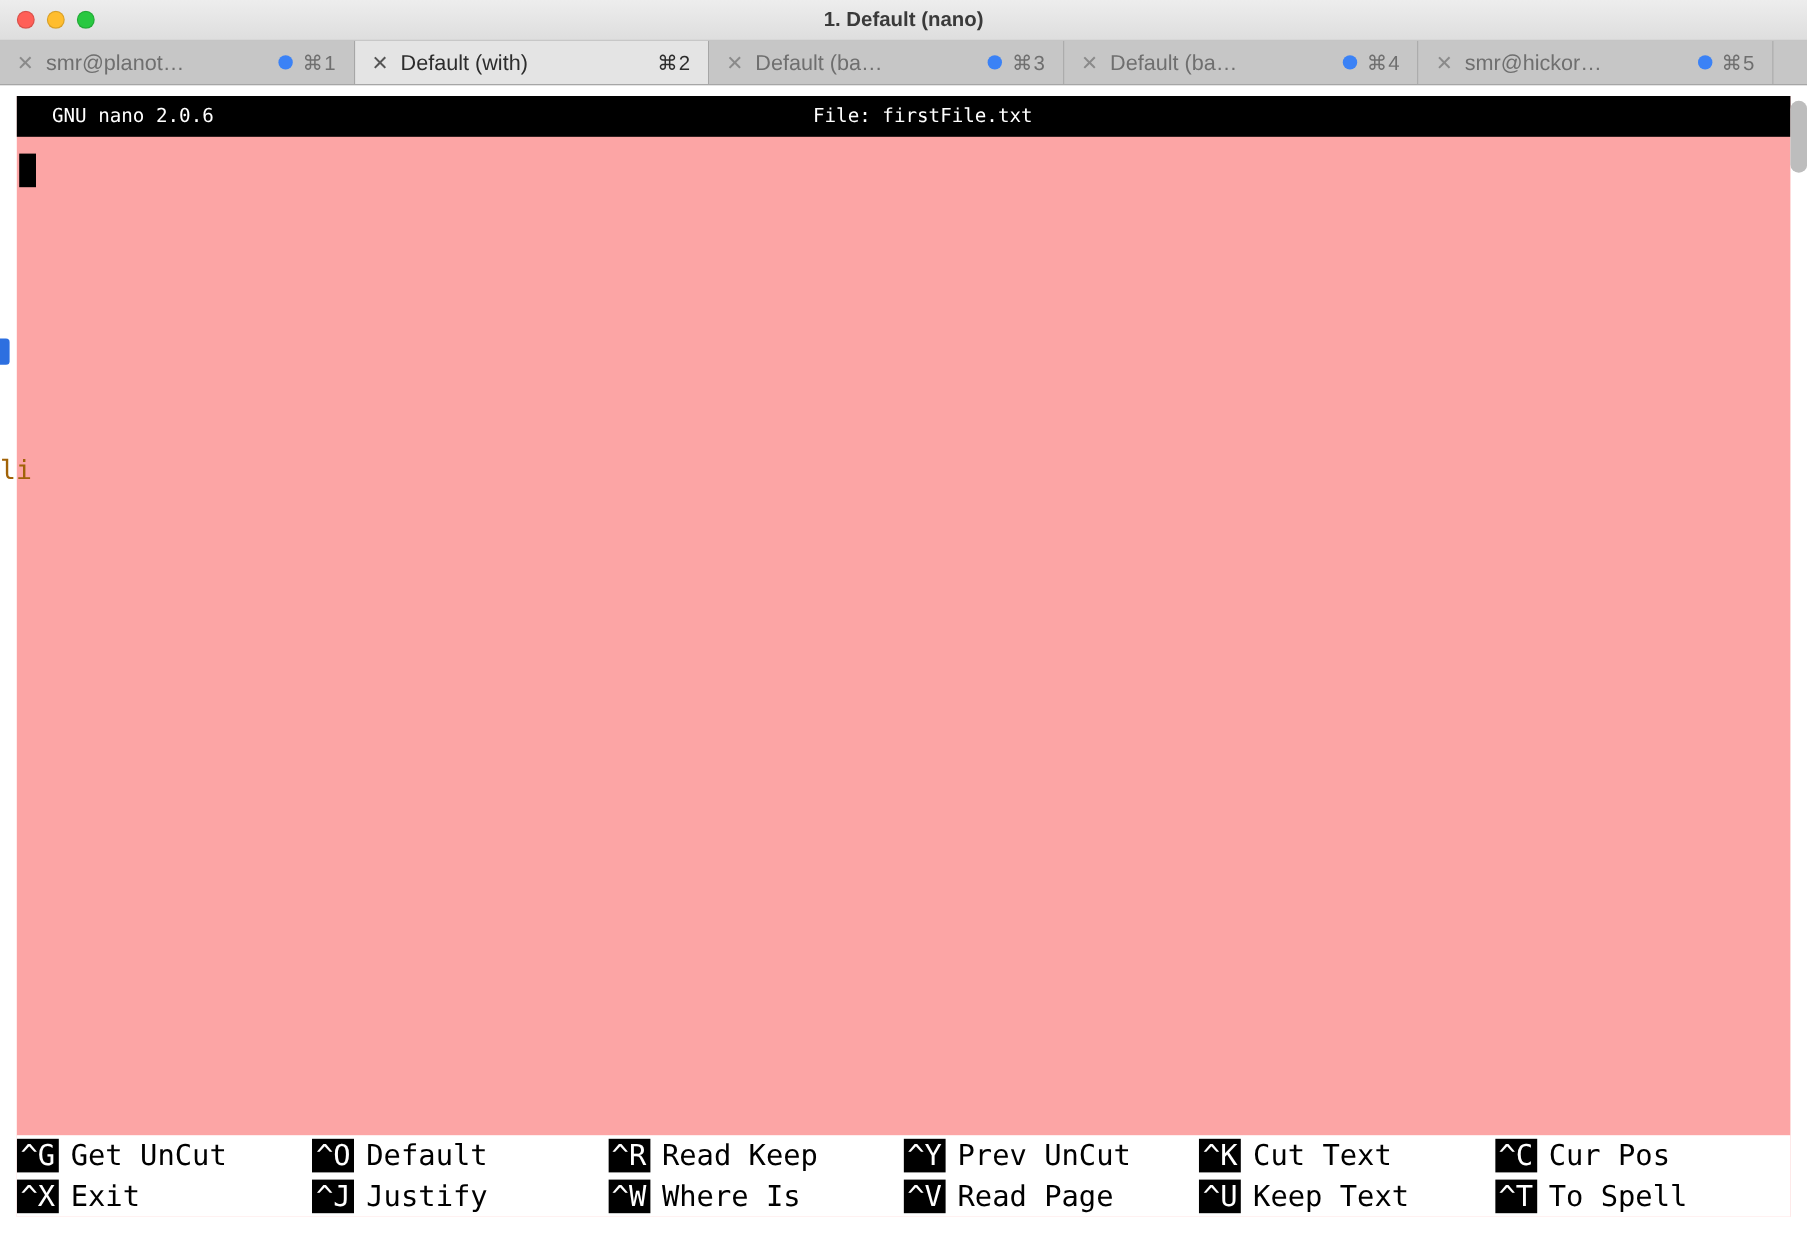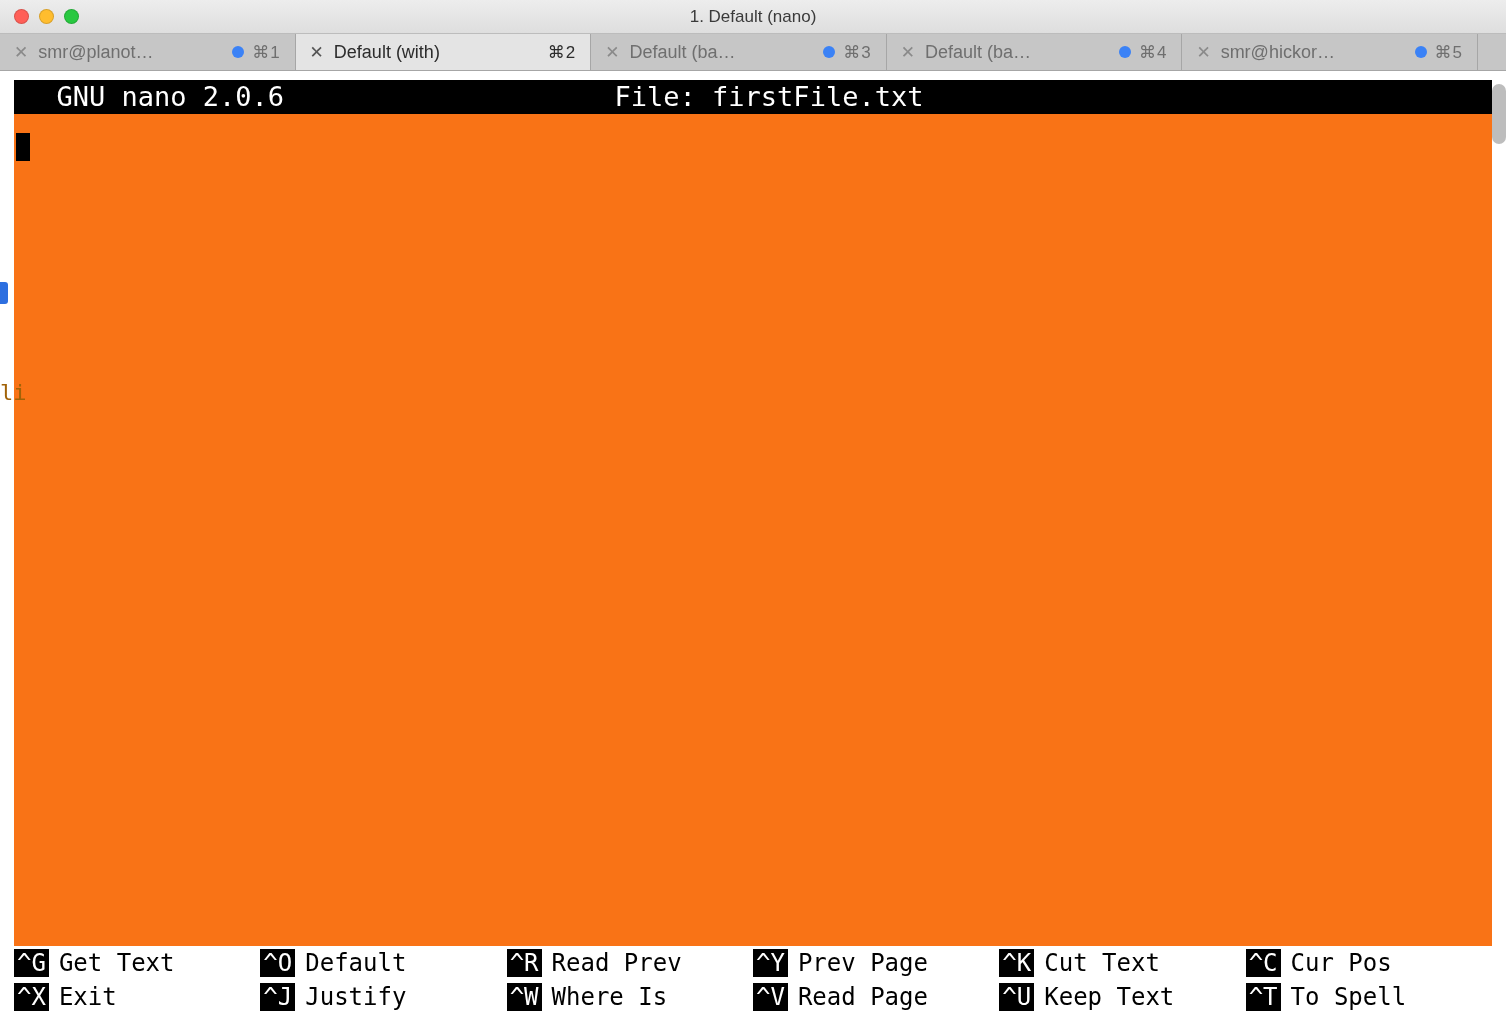--- a/index.html
+++ b/index.html
@@ -32,21 +32,21 @@
   }
   .tl-close   { background: #ff5f57; }
   .tl-min     { background: #ffbd2e; }
   .tl-max     { background: #28c840; }
   .titlebar-title {
     position: absolute;
     left: 0; right: 0;
     text-align: center;
     font-size: 17px;
     color: #3a3a3a;
-    font-weight: 400;
+    font-weight: 700;
     pointer-events: none;
   }
 
   
   .tabbar {
     height: 37px;
     background: #c8c8c8;
     display: flex;
     border-bottom: 1px solid #a6a6a6;
   }
@@ -110,24 +110,24 @@
     background: #c6c6c6;
   }
 
   
   .terminal {
     position: absolute;
     left: 14px; right: 14px;
     top: 80px;
     bottom: 18px;
     font-family: "Menlo", "Consolas", monospace;
-    font-size: 27px;
+    font-size: 16px;
     line-height: 1.35;
     color: #000;
-    background: #f97316;
+    background: #fca5a5;
   }
   .nano-header {
     background: #000;
     color: #fff;
     padding: 0 10px;
     height: 34px;
     display: flex;
     align-items: center;
     white-space: pre;
     position: relative;
@@ -299,33 +299,33 @@
       <span class="file-part">File: firstFile.txt</span>
     </div>
     <div class="nano-body">
       <span class="cursor-block"></span>
     </div>
   </div>
 
   <div class="nano-footer" id="nanoFooter">
       <div class="sc-cell">
         <span class="sc-key">^G</span>
-        <span>Get Text</span>
+        <span>Get UnCut</span>
       </div>
       <div class="sc-cell">
         <span class="sc-key">^O</span>
         <span>Default</span>
       </div>
       <div class="sc-cell">
         <span class="sc-key">^R</span>
-        <span>Read Prev</span>
+        <span>Read Keep</span>
       </div>
       <div class="sc-cell">
         <span class="sc-key">^Y</span>
-        <span>Prev Page</span>
+        <span>Prev UnCut</span>
       </div>
       <div class="sc-cell">
         <span class="sc-key">^K</span>
         <span>Cut Text</span>
       </div>
       <div class="sc-cell">
         <span class="sc-key">^C</span>
         <span>Cur Pos</span>
       </div>
       <div class="sc-cell">

